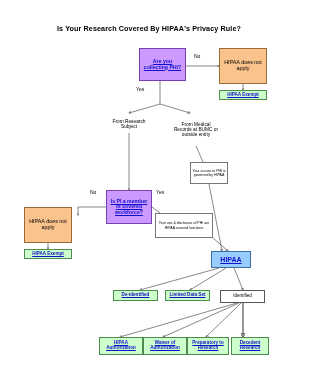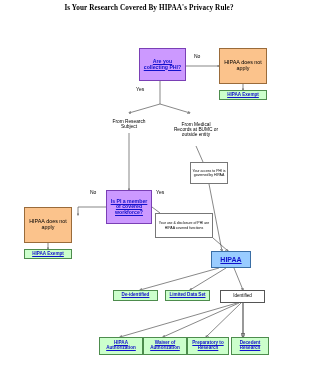--- a/index.html
+++ b/index.html
@@ -78,28 +78,27 @@
     position:absolute;
     font-size:5px;
     color:#000000;
     z-index:4;
     white-space:nowrap;
   }
 
   
   #title{
     position:absolute;
-    left:0;right:0;top:4px;
+    left:0;right:0;top:24px;
     text-align:center;
     font-size:7.2px;
     font-weight:700;
     color:#000000;
     letter-spacing:0.1px;
     z-index:5;
-    font-family:Liberation Serif, serif;
   }
 
   
   #wires{position:absolute;left:0;top:0;width:298px;height:386px;z-index:1;}
   #wires line,#wires path{stroke:#555555;stroke-width:0.7;fill:none;}
   #wires .thick{stroke-width:1.1;stroke:#444444;}
 </style>
 </head>
 <body>
 

